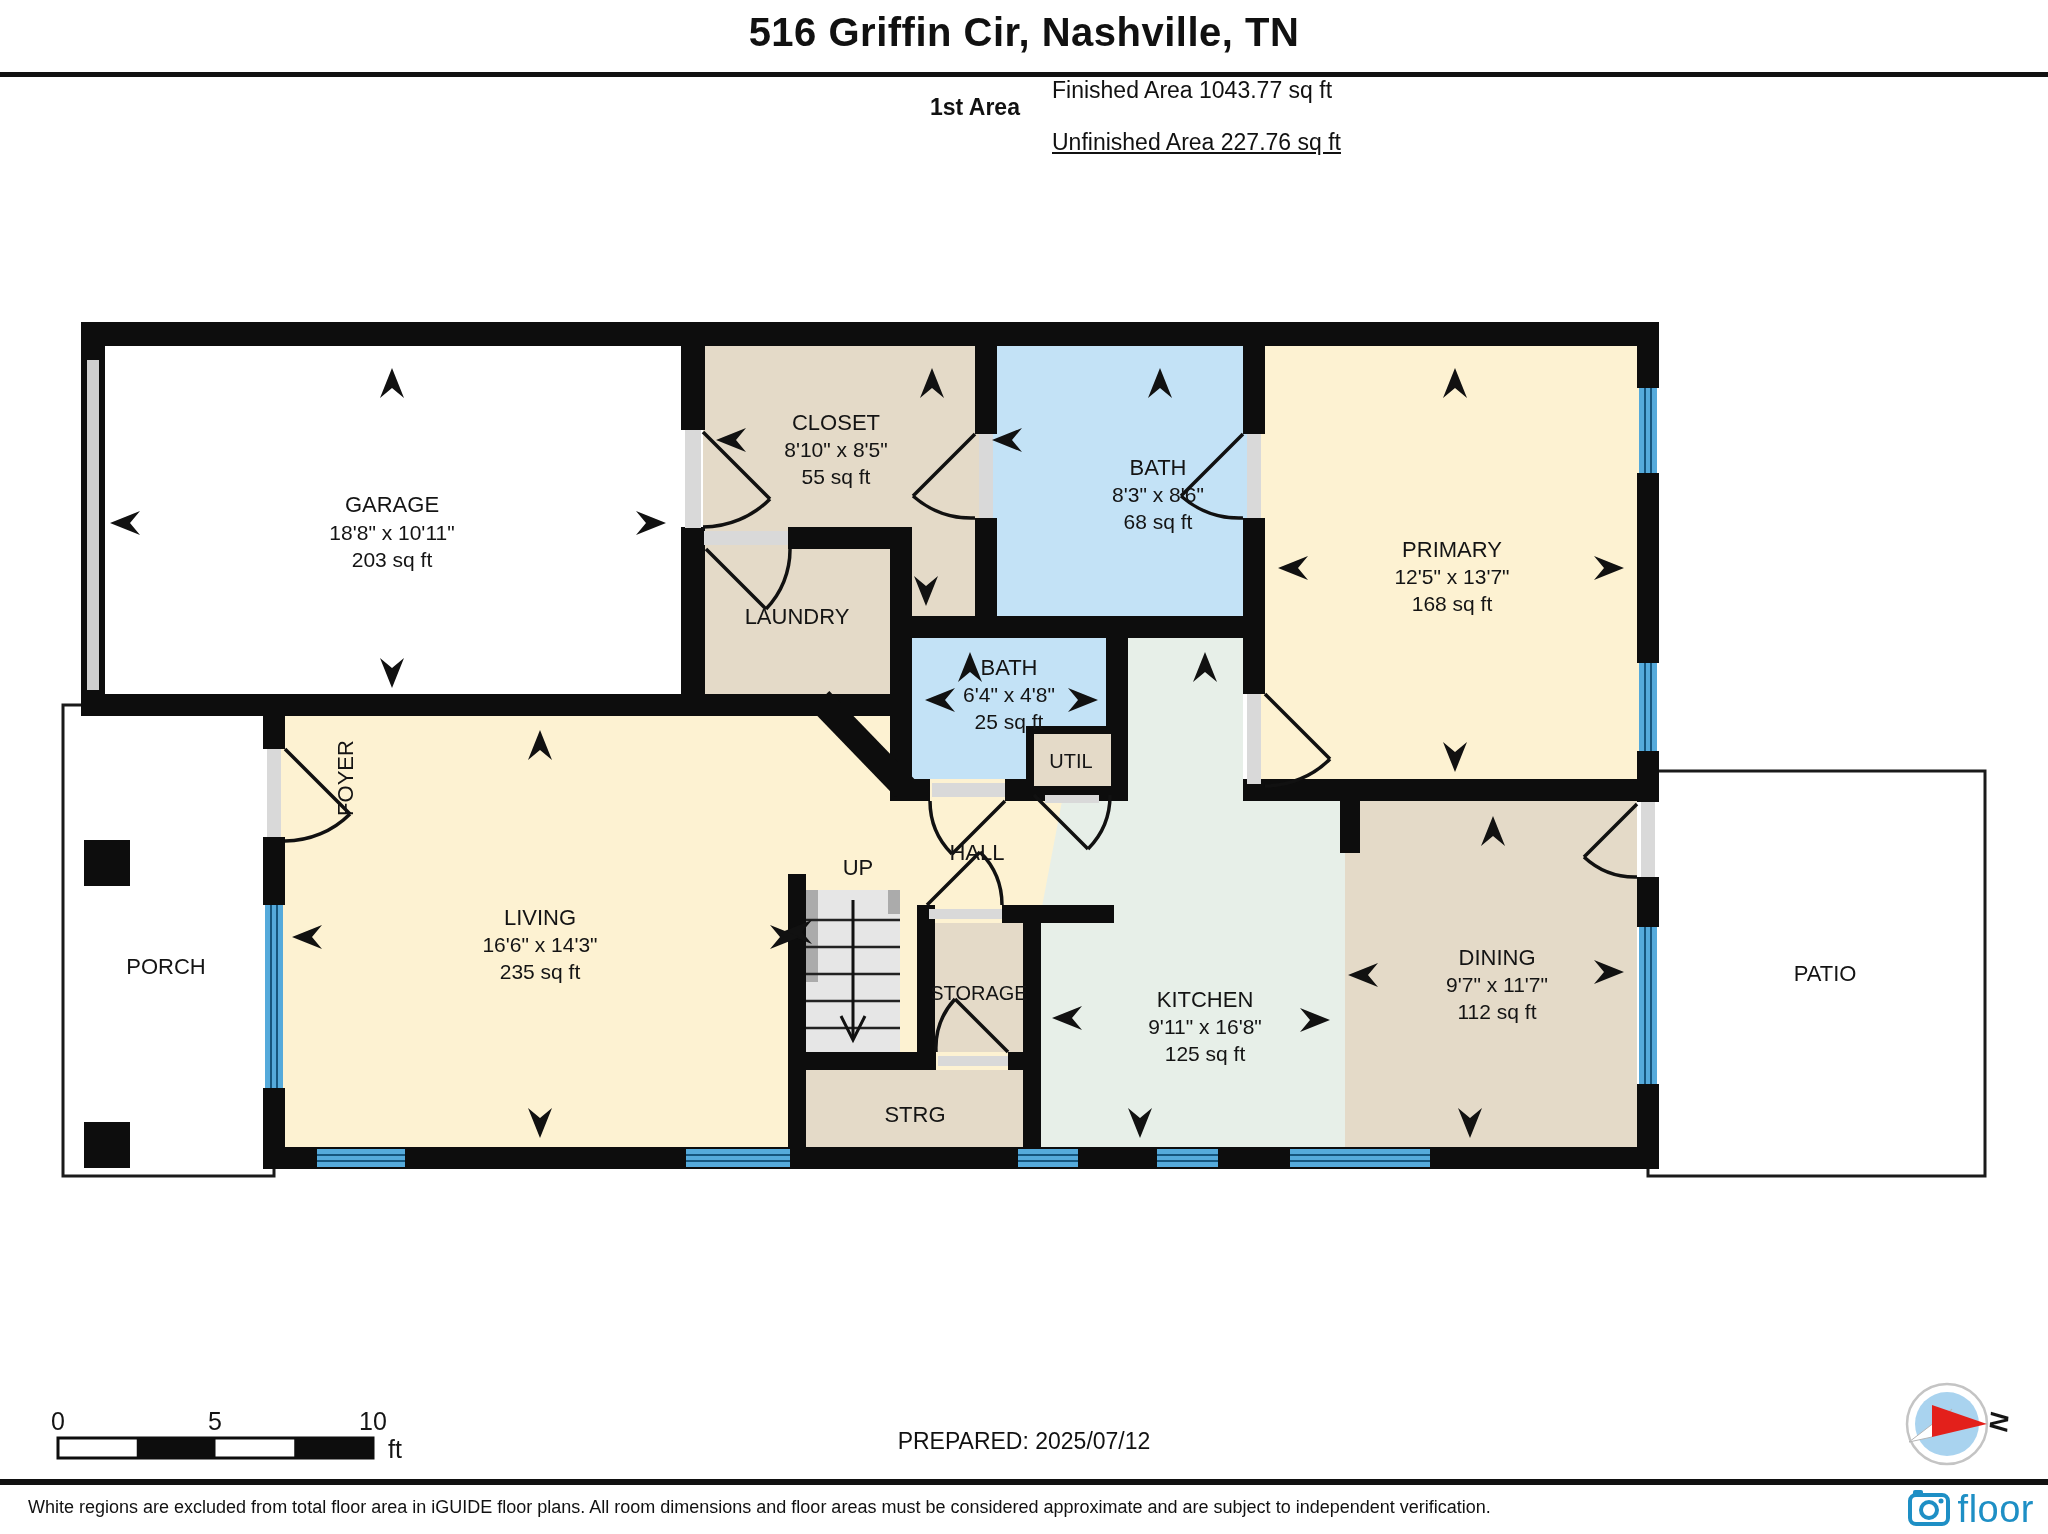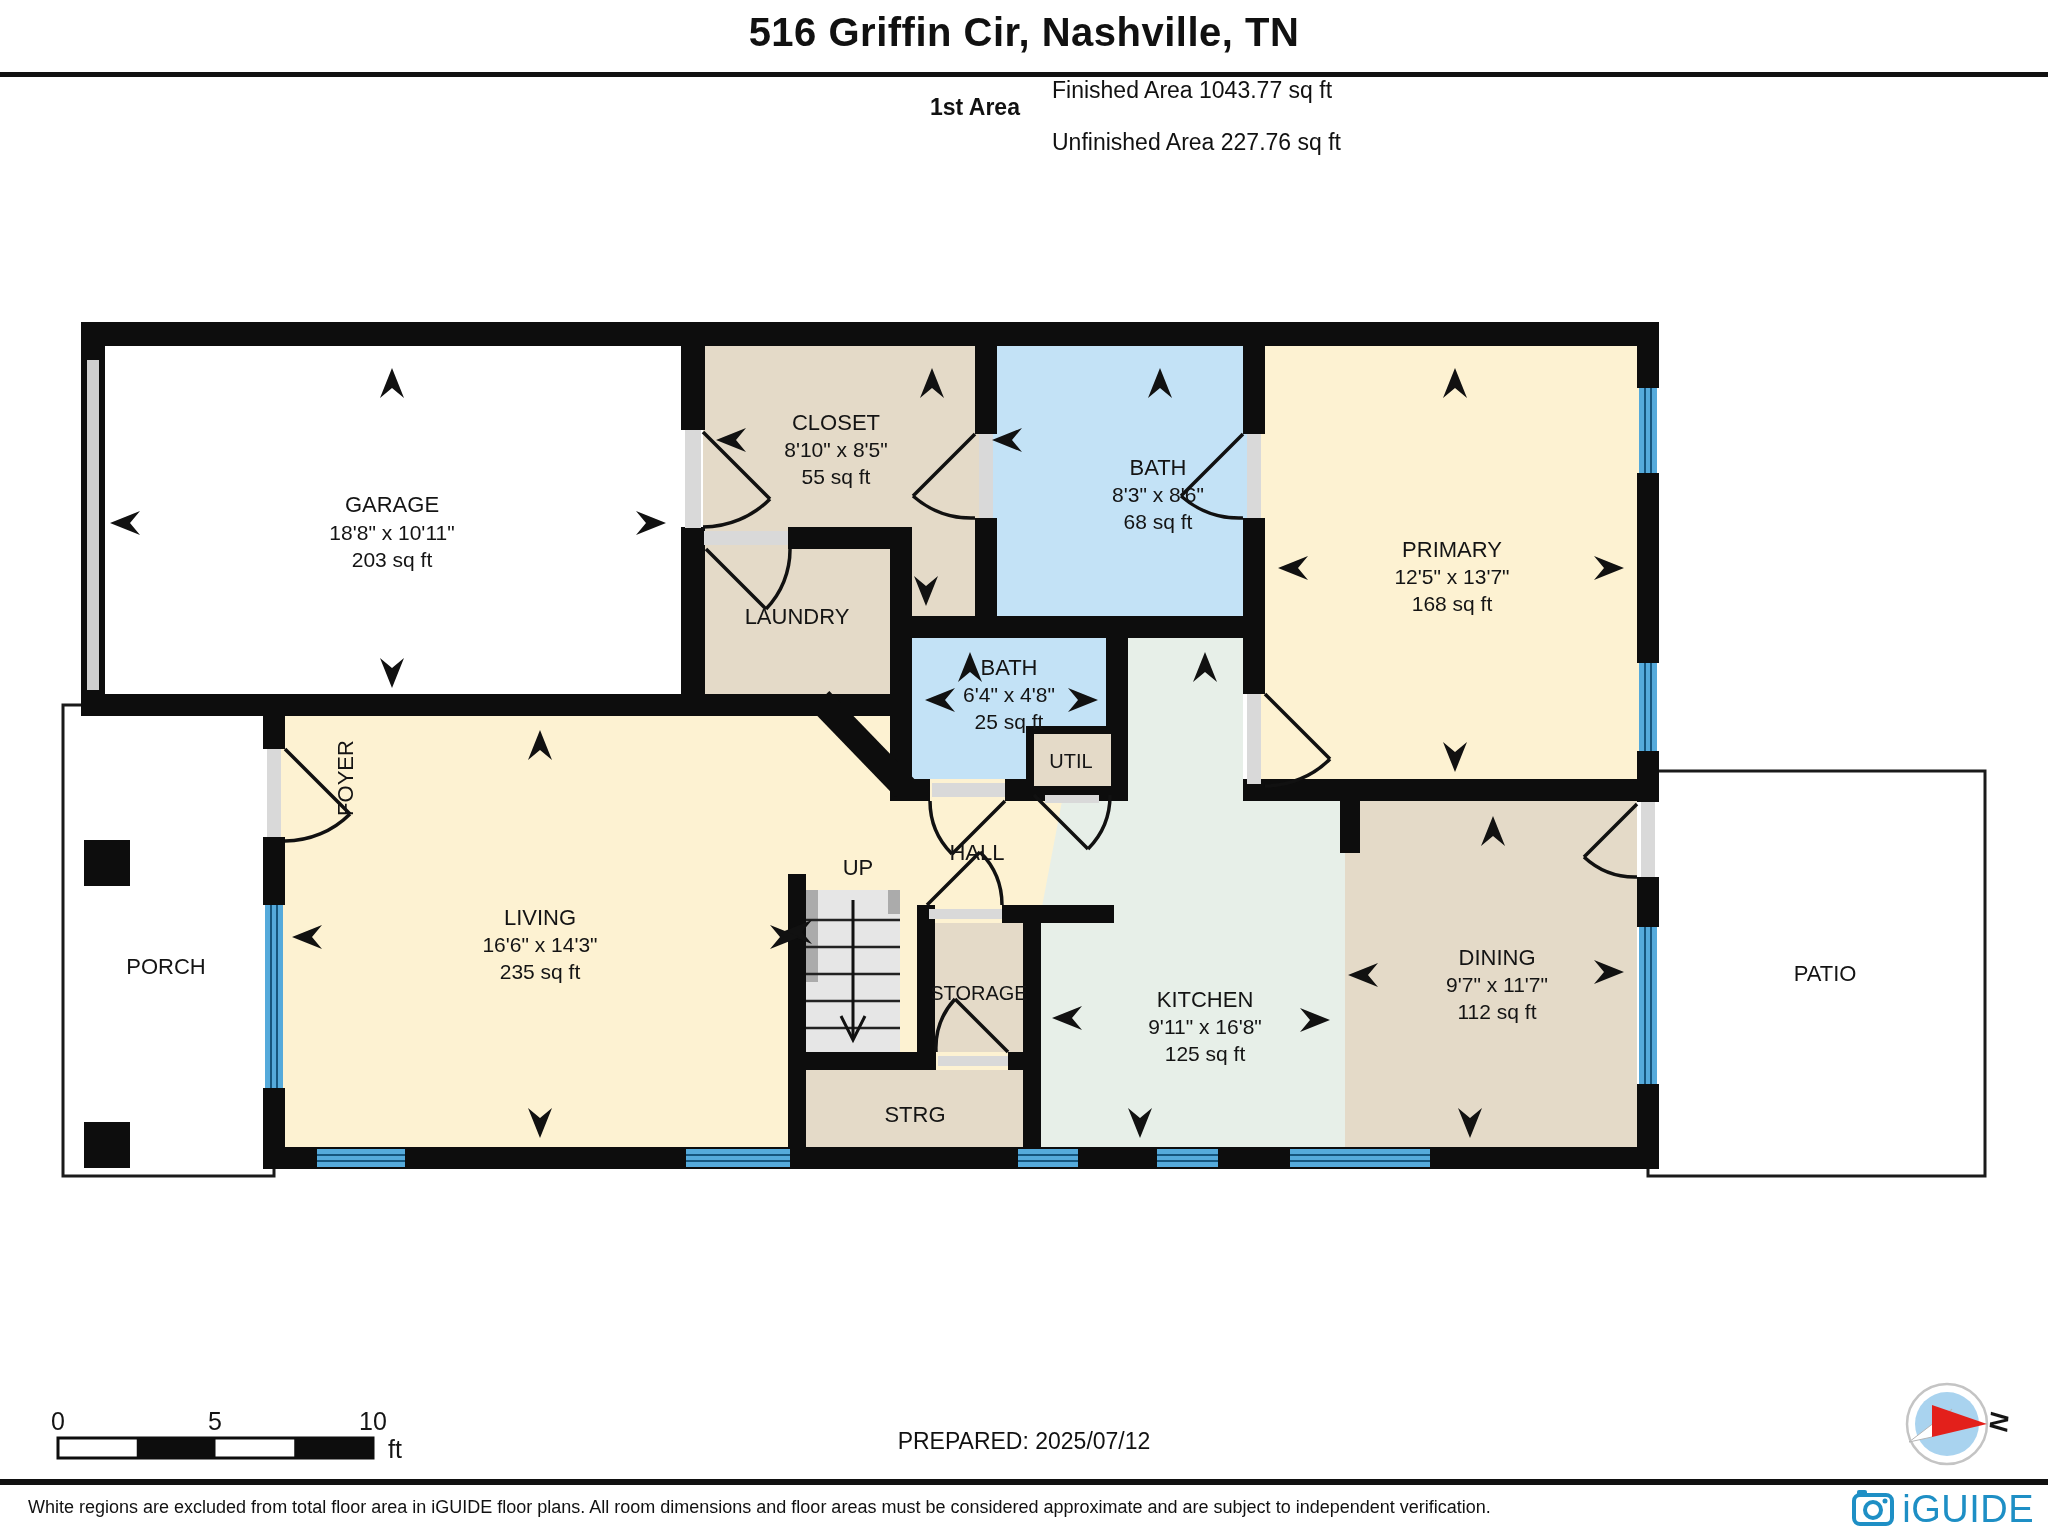--- a/index.html
+++ b/index.html
@@ -2,21 +2,21 @@
 <html><head>
 <meta charset="utf-8">
 <style>
   html,body{margin:0;padding:0;background:#fff;}
   body{font-family:"Liberation Sans",sans-serif;color:#111;}
   #page{position:relative;width:2048px;height:1534px;background:#fff;overflow:hidden;border-radius:14px;}
   .title{position:absolute;top:10px;left:0;width:100%;text-align:center;font-size:40px;font-weight:bold;letter-spacing:0.5px;}
   .rule{position:absolute;top:72px;left:0;width:100%;height:5px;background:#111;}
   .floor-label{position:absolute;left:930px;top:94px;font-size:23px;font-weight:bold;}
   .area-line1{position:absolute;left:1052px;top:77px;font-size:23px;}
-  .area-line2{position:absolute;left:1052px;top:129px;font-size:23px;}
+  .area-line2{position:absolute;left:1052px;top:129px;font-size:23px;text-decoration:underline;}
   .prepared{position:absolute;top:1428px;left:0;width:100%;text-align:center;font-size:23px;}
   .footer-rule{position:absolute;top:1479px;left:0;width:100%;height:6px;background:#111;}
   .disclaimer{position:absolute;left:28px;top:1497px;font-size:18px;}
   .brand{position:absolute;right:14px;top:1488px;display:flex;align-items:center;gap:7px;}
   .brand-text{font-size:38px;color:#1e8fc5;letter-spacing:0.5px;}
   svg text{font-family:"Liberation Sans",sans-serif;fill:#141414;}
   .rm{font-size:22px;}
   .dm{font-size:21px;}
   .sm{font-size:20px;}
   .sc{font-size:25px;}
@@ -302,16 +302,16 @@
 
   <div class="brand">
     <span>
       <svg width="44" height="38" viewBox="0 0 44 38">
         <rect x="3" y="6" width="38" height="29" rx="6" fill="none" stroke="#1e8fc5" stroke-width="4"></rect>
         <rect x="6" y="1" width="10" height="7" rx="2" fill="#1e8fc5"></rect>
         <circle cx="22" cy="21" r="8" fill="none" stroke="#1e8fc5" stroke-width="4"></circle>
         <circle cx="34" cy="12" r="2.5" fill="#1e8fc5"></circle>
       </svg>
     </span>
-    <span class="brand-text">iGUIDE</span>
+    <span class="brand-text">floor</span>
   </div>
 
 </div>
 
 </body></html>

